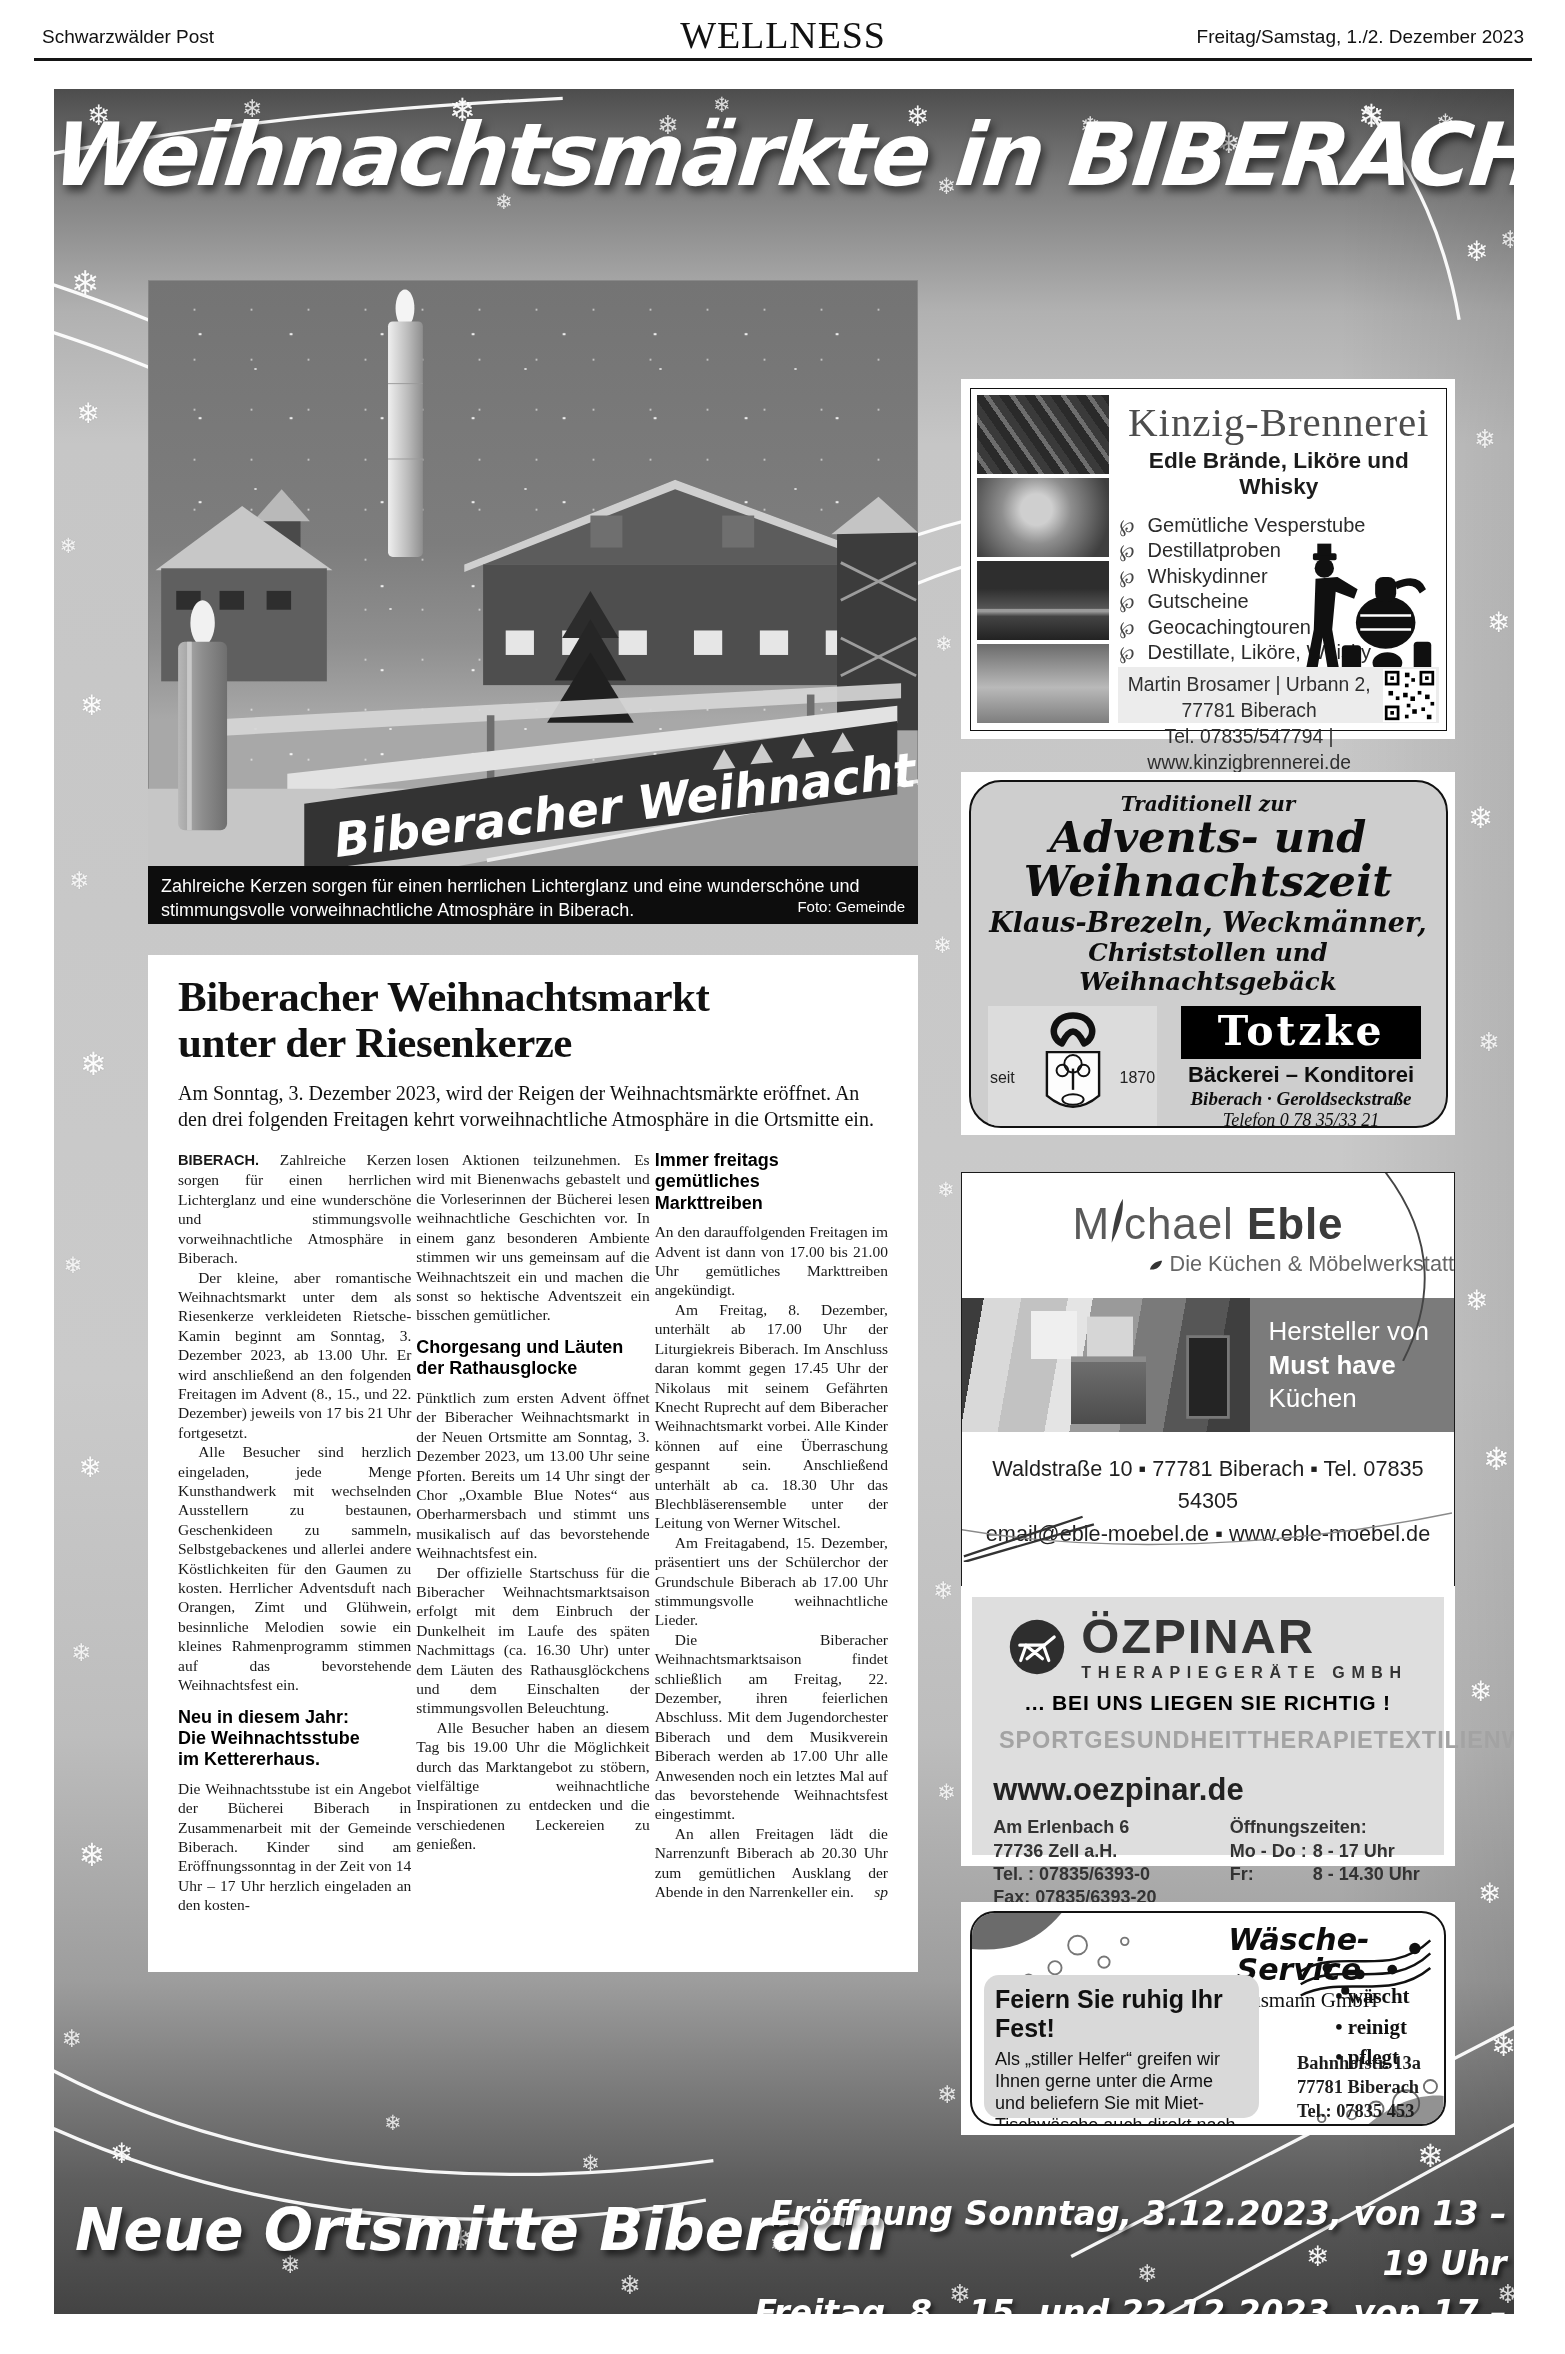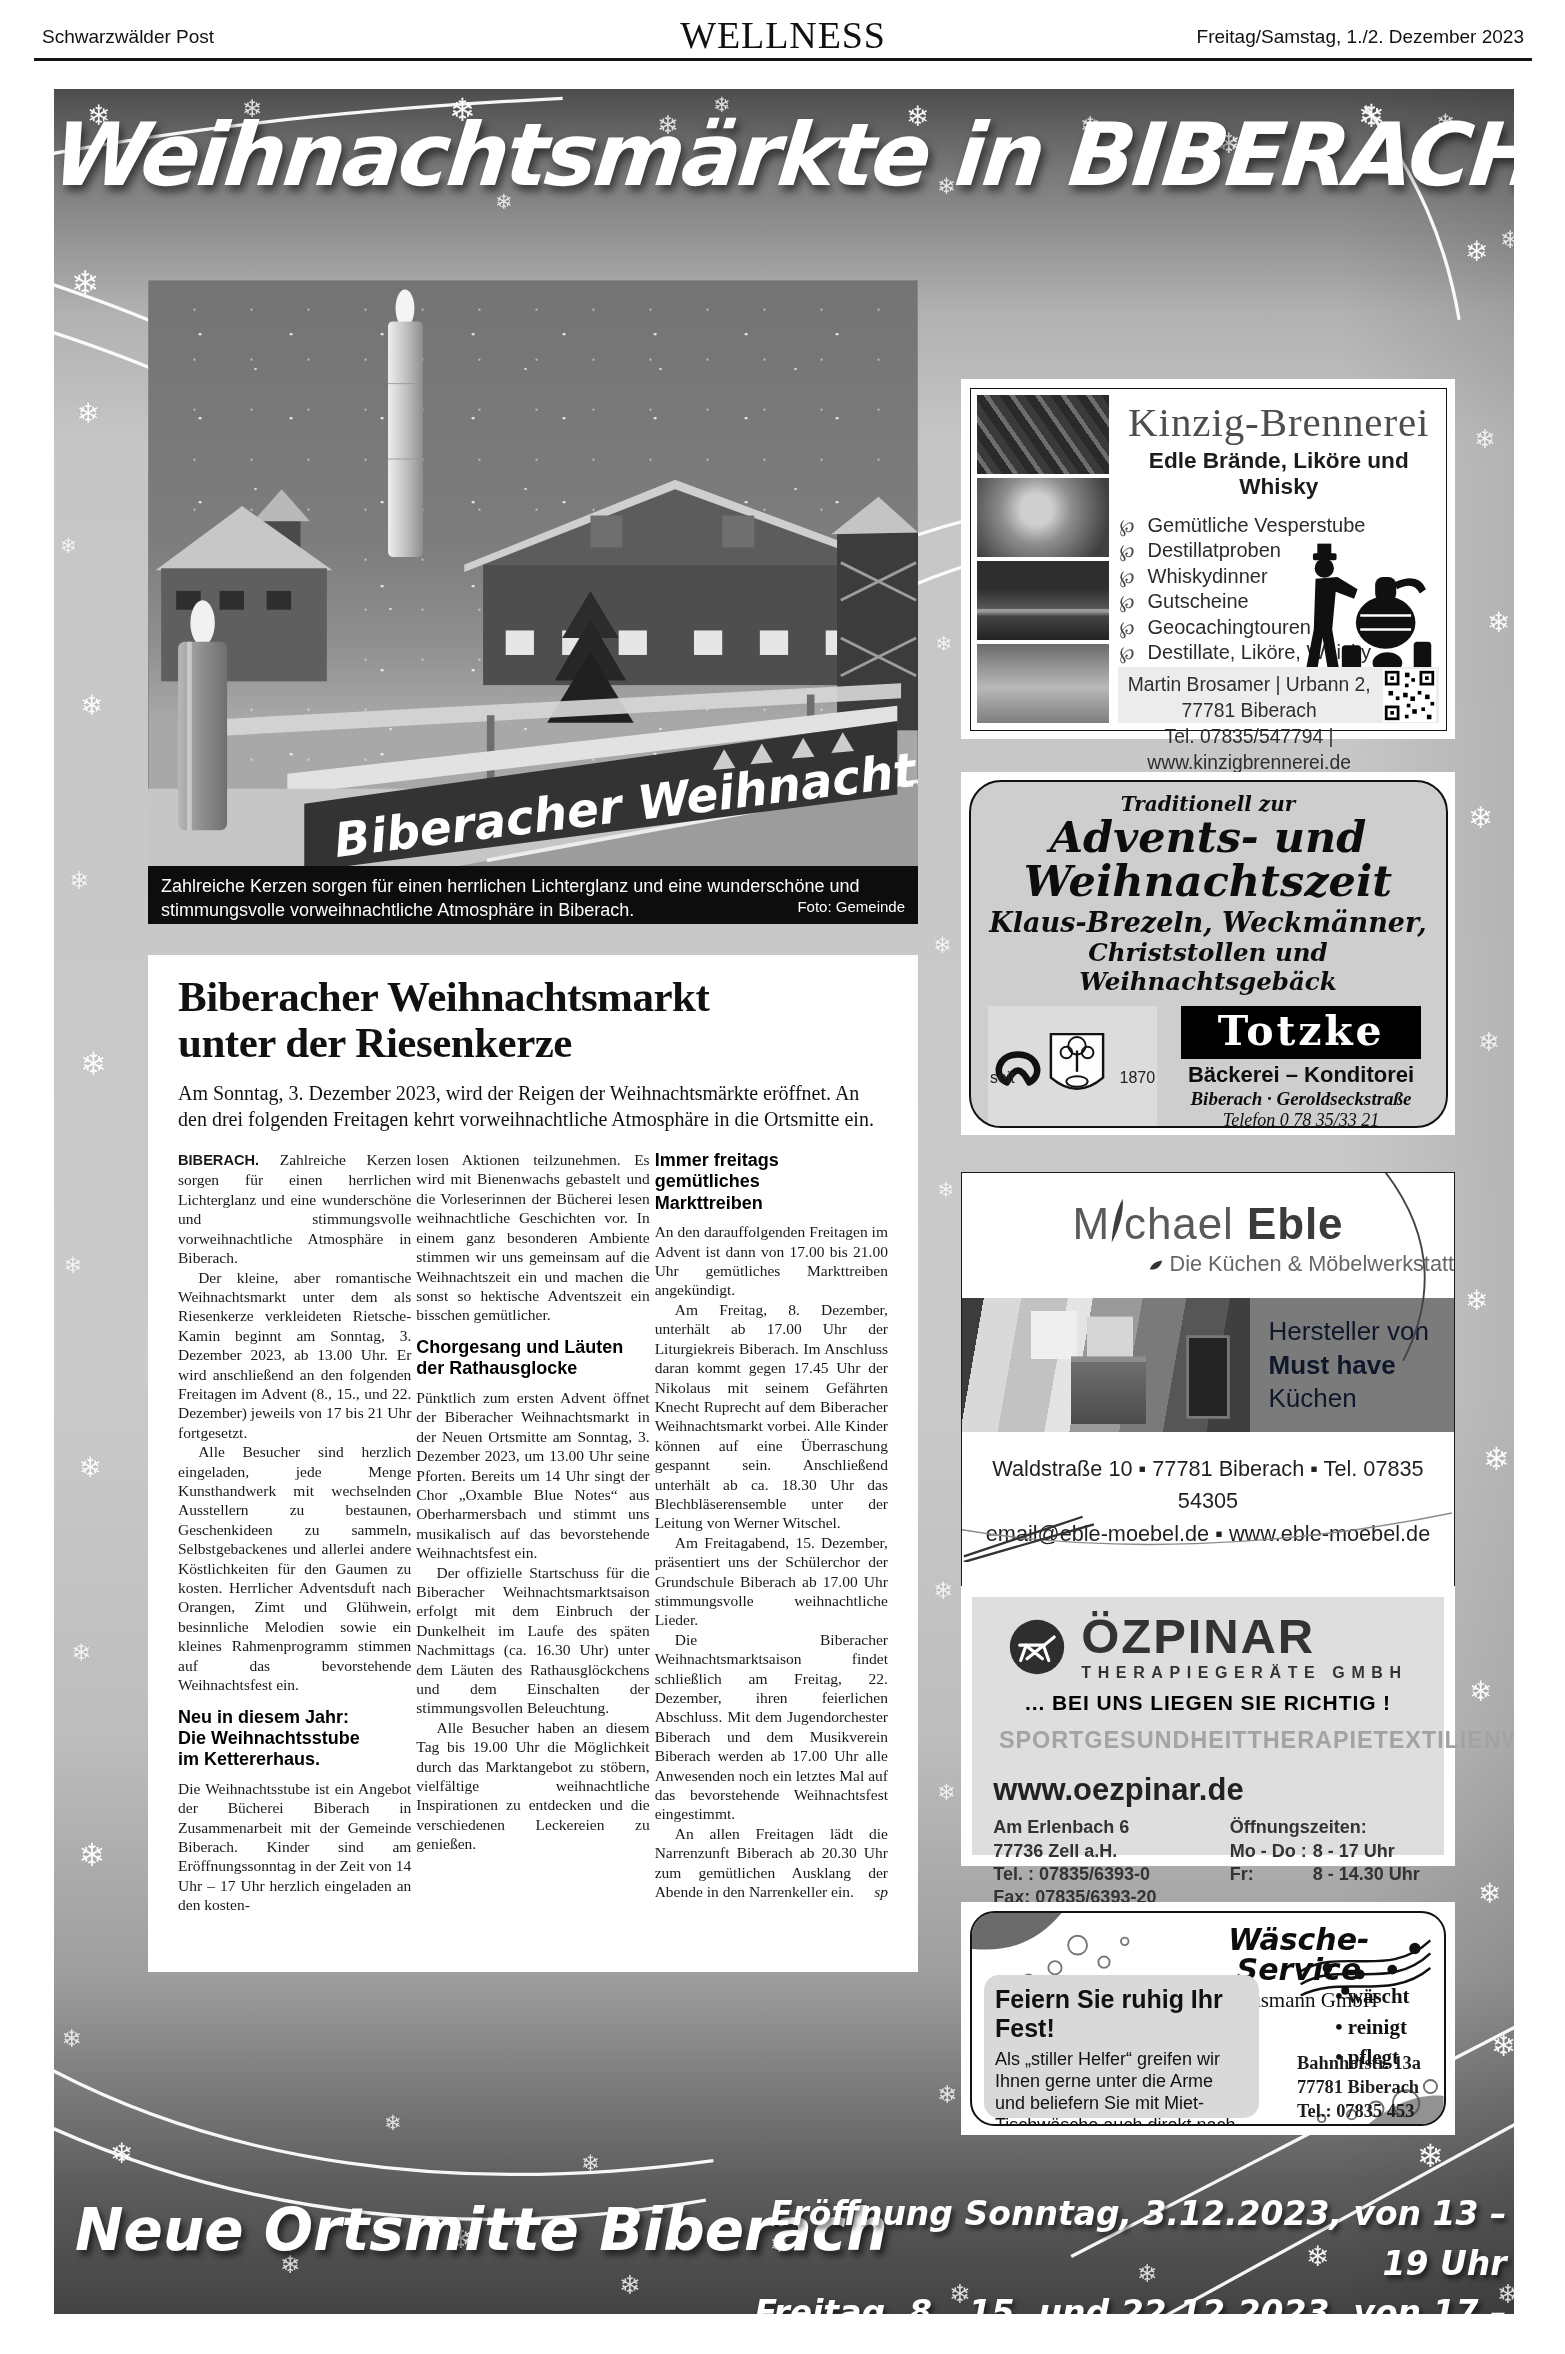--- a/index.html
+++ b/index.html
@@ -77,41 +77,41 @@
   
   .totzke{top:683px;height:363px;padding:7.5px}
   .tz-in{width:100%;height:100%;background:#cecece;border:2.4px solid #111;border-radius:32px;text-align:center;overflow:hidden;
     font-family:"DejaVu Serif",serif;font-style:italic;font-weight:bold;color:#0d0d0d}
   .tz-l1{font-size:20px;margin-top:10.4px}
   .tz-l2{font-size:43px;line-height:1.02}
   .tz-l3{font-size:43px;line-height:1.02}
   .tz-l4{font-size:27px;margin-top:3.8px}
   .tz-l5{font-size:24.5px}
   .tz-row{display:flex;margin-top:9.4px;align-items:flex-start;justify-content:center;gap:17px;font-style:normal}
-  .tz-logo-left{position:relative;width:169px;height:121px;background:#dcdcdc;display:flex;flex-direction:row;align-items:center;padding-top:1.9px}
+  .tz-logo-left{position:relative;width:169px;height:121px;background:#dcdcdc;display:flex;flex-direction:column;align-items:center;padding-top:1.9px}
   .tz-seit,.tz-year{position:absolute;bottom:40px;font-family:"Liberation Sans",sans-serif;font-weight:normal;font-size:16px;color:#222}
   .tz-seit{left:1.9px}.tz-year{right:1.9px}
   .tz-right{width:254px;text-align:center}
   .tz-black{background:#000;color:#fff;font-family:"DejaVu Serif",serif;font-weight:bold;font-size:41px;letter-spacing:2.8px;padding:0.9px 9.4px 4.7px;display:inline-block;min-width:240px}
   .tz-b1{font-family:"Liberation Sans",sans-serif;font-weight:bold;font-size:22px;font-style:normal;margin-top:2.8px}
   .tz-b2{font-family:"Liberation Serif",serif;font-style:italic;font-weight:bold;font-size:19px}
   .tz-b3{font-family:"Liberation Serif",serif;font-style:italic;font-weight:normal;font-size:18px}
 
   
   .eble{top:1083px;height:444px;border:1.9px solid #1a1a1a;overflow:hidden}
   .eb-logo{margin-top:24.5px;text-align:center;font-size:44px;color:#5a5a5a;letter-spacing:0.9px}
   .eb-logo .knife{display:inline-block;vertical-align:-5.6px;transform:rotate(10deg);margin:0 0.9px}
   .eb-logo b{color:#3b3b3b}
   .eb-tag{text-align:right;font-size:21.7px;color:#666;margin-top:1.9px}
   .eb-band{display:flex;height:134px;margin-top:21px}
   .eb-kitchen{flex:1.55;position:relative;background:linear-gradient(100deg,#3c3c3c 0 7%,#d9d9d9 7% 19%,#c2c2c2 19% 34%,#e4e4e4 34% 42%,#9a9a9a 42% 58%,#7a7a7a 58% 72%,#565656 72% 86%,#3f3f3f 86%)}
   .eb-window{position:absolute;left:24%;top:10%;width:16%;height:36%;background:#efefef;box-shadow:56px 5.6px 0 #d6d6d6}
   .eb-island{position:absolute;left:38%;bottom:6%;width:26%;height:46%;background:linear-gradient(180deg,#6e6e6e,#4c4c4c);box-shadow:0 -5.6px 0 #8d8d8d}
   .eb-oven{position:absolute;right:8%;bottom:12%;width:13%;height:58%;background:#242424;box-shadow:0 0 0 2.8px #777}
-  .eb-claim{flex:1;background:#7b7b7b;color:#0f172a;padding:17px 0 0 19px;font-size:26px;line-height:1.3}
+  .eb-claim{flex:1;background:#7b7b7b;color:#ffffff;padding:17px 0 0 19px;font-size:26px;line-height:1.3}
   .eb-claim b{font-weight:bold}
   .eb-addr{text-align:center;margin-top:21px;font-size:21.7px;color:#1f1f1f;line-height:1.5}
   .eb-bar{position:absolute;left:0;right:0;bottom:0;height:19px;background:#5e5e5e}
   .eb-arc{position:absolute;right:0;top:0;pointer-events:none}
   .eb-lines{position:absolute;left:0;bottom:53px;pointer-events:none}
 
   
   .oez{top:1497px;height:280px;padding:11.3px}
   .oez-in{width:100%;height:100%;background:#dedede;padding:9.4px 21px}
   .oez-logo{display:flex;justify-content:center;align-items:center;gap:15px;margin-top:5.6px}

